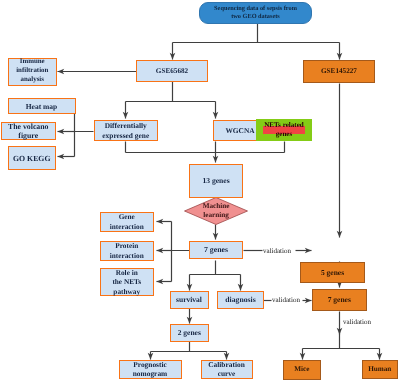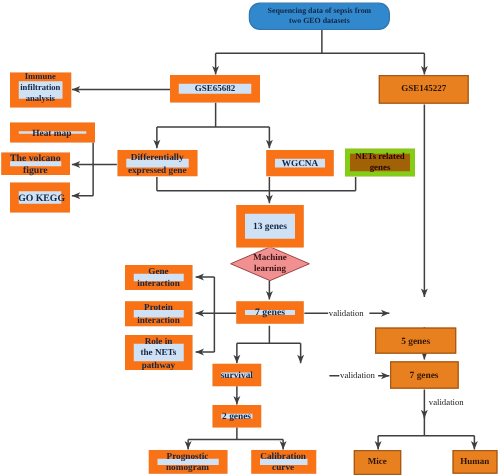--- a/index.html
+++ b/index.html
@@ -7,23 +7,23 @@
   *{-webkit-font-smoothing:antialiased;text-rendering:geometricPrecision;}
   body{width:400px;height:381px;overflow:hidden;
        font-family:"Liberation Serif",serif;}
   #chart{position:relative;width:400px;height:381px;background:#fff;}
   svg#wire{position:absolute;left:0;top:0;width:400px;height:381px;}
   .node{position:absolute;box-sizing:border-box;display:flex;align-items:center;
         justify-content:center;text-align:center;font-family:"Liberation Serif",serif;
         font-weight:bold;color:#152542;}
   .node .tx{display:block;width:100%;white-space:nowrap;}
   .node .tx i{font-style:normal;display:block;}
-  .rect{border:7px solid #f97316;background:#cfe1f4;}
+  .rect{border:1px solid #f97316;background:#cfe1f4;}
   .orange{background:#e98020;border:1px solid #a4591a;color:#2e1606;}
-  .red{background:#a16207;border:4px solid #84cc16;color:#2b0505;margin-left:20px;}
+  .red{background:#ef4444;border:7px solid #84cc16;color:#2b0505;}
   .rounded{background:#3288cc;border:1px solid #3076b0;border-radius:9px;color:#10263f;}
   .diamond{background:transparent;border:none;color:#3a1414;}
   .elabel{position:absolute;font-family:"Liberation Serif",serif;color:#1a1a1a;
           white-space:nowrap;}
 </style>
 </head>
 <body>
 
 <div id="chart">
 
@@ -180,20 +180,25 @@
         <i>pathway</i>
       </span>
   </div>
 
   <div class="node rect" style="left:169.5px;top:291px;width:39px;height:18px;font-size:7.5px;line-height:9.5px;">
     <span class="tx">
         <i>survival</i>
       </span>
   </div>
 
+  <div class="node rect" style="left:217px;top:290.5px;width:47px;height:18px;font-size:7.7px;line-height:9.5px;">
+    <span class="tx">
+        <i>diagnosis</i>
+      </span>
+  </div>
 
   <div class="node rect" style="left:169.5px;top:324px;width:39.5px;height:17.5px;font-size:7.5px;line-height:9.5px;">
     <span class="tx">
         <i>2 genes</i>
       </span>
   </div>
 
   <div class="node rect" style="left:118.5px;top:360px;width:63px;height:18.5px;font-size:7.4px;line-height:9.4px;">
     <span class="tx">
         <i>Prognostic</i>

